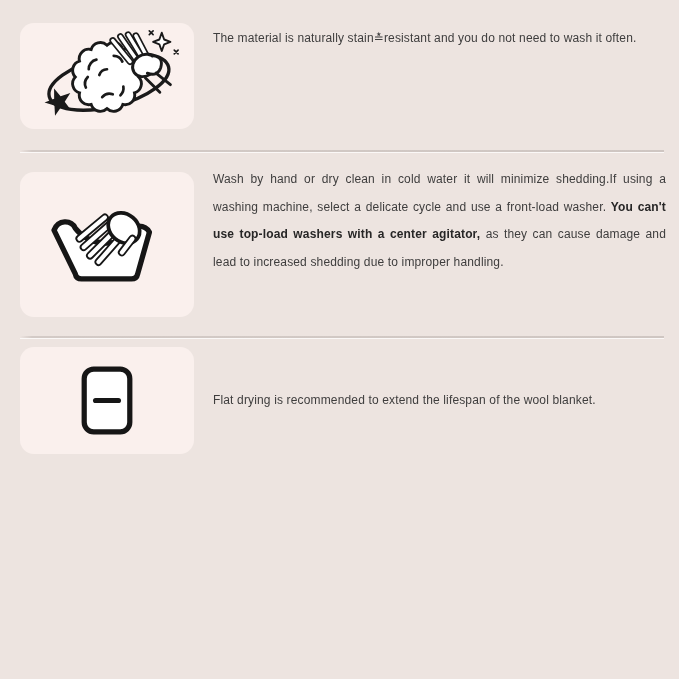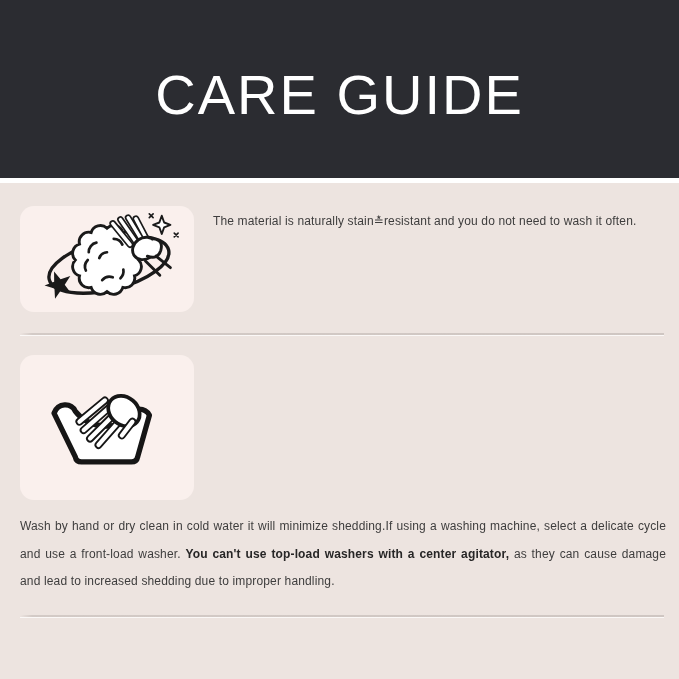--- a/index.html
+++ b/index.html
@@ -26,40 +26,37 @@
   }
   .card-1 { height:106px; }
   .card-2 { height:145px; }
   .card-3 { height:107px; }
   .txt {
     flex:1; color:#3e3d3d; font-size:12px; line-height:27.5px;
     letter-spacing:0.15px; text-align:justify;
   }
   .txt b { font-weight:bold; color:#272626; }
   .sec-1 .txt { margin-top:2px; }
-  .sec-2 { margin-top:20px;flex-direction:column; }
+  .sec-2 { margin-top:20px; }
   .sec-2 .txt { margin-top:-6px; }
   .sec-3 { margin-top:9px; align-items:center; }
   .divider {
     height:2px; margin-top:20px; margin-right:2px;
     background:linear-gradient(to right, rgba(211,202,198,0) 0px, #d3cac6 12px, #cfc6c2 100%);
     box-shadow:0 1px 0 rgba(255,255,255,0.75);
   }
   .divider-1 { margin-top:21px; }
   .divider-2 { margin-top:19px; }
   svg { display:block; }
 </style>
 </head>
 <body>
 
 <div class="page">
 
-  <div class="header">
-    <div class="title">CARE GUIDE</div>
-  </div>
 
   <div class="main">
 
     <div class="section sec-1">
       <div class="card card-1">
         <svg width="156" height="98" viewBox="0 0 160 102">
           <ellipse cx="82" cy="57" rx="64" ry="26" transform="rotate(-14 82 57)" fill="none" stroke="#1a1a1a" stroke-width="3.5"></ellipse>
           <path fill="#ffffff" stroke="#1a1a1a" stroke-width="3" d="M113 52 A10 10 0 0 1 108.6 68.5 A10 10 0 0 1 96.5 80.6 A10 10 0 0 1 80 85 A10 10 0 0 1 63.5 80.6 A10 10 0 0 1 51.4 68.5 A10 10 0 0 1 47 52 A10 10 0 0 1 51.4 35.5 A10 10 0 0 1 63.5 23.4 A10 10 0 0 1 80 19 A10 10 0 0 1 96.5 23.4 A10 10 0 0 1 108.6 35.5 A10 10 0 0 1 113 52 Z"></path>
           <g fill="none" stroke="#1a1a1a" stroke-width="2.8" stroke-linecap="round">
             <path d="M61 44 a10 10 0 0 1 8 -10"></path>
@@ -124,15 +121,26 @@
           </g>
         </svg>
       </div>
       <div class="txt">
         <p><span>Wash by hand or dry clean in cold water it will minimize shedding.If using a washing machine, select a delicate cycle and use a front-load washer. </span><b>You can't use top-load washers with a center agitator,</b><span> as they can cause damage and lead to increased shedding due to improper handling.</span></p>
       </div>
     </div>
 
     <div class="divider divider-2"></div>
 
+    <div class="section sec-3">
+      <div class="card card-3">
+        <svg width="76" height="95" viewBox="0 0 80 100">
+          <rect x="16" y="17" width="48" height="66" rx="10" fill="#ffffff" stroke="#161616" stroke-width="5.5"></rect>
+          <line x1="28" y1="50" x2="52" y2="50" stroke="#161616" stroke-width="5.5" stroke-linecap="round"></line>
+        </svg>
+      </div>
+      <div class="txt">
+        <p>Flat drying is recommended to extend the lifespan of the wool blanket.</p>
+      </div>
+    </div>
 
   </div>
 </div>
 
 </body></html>

